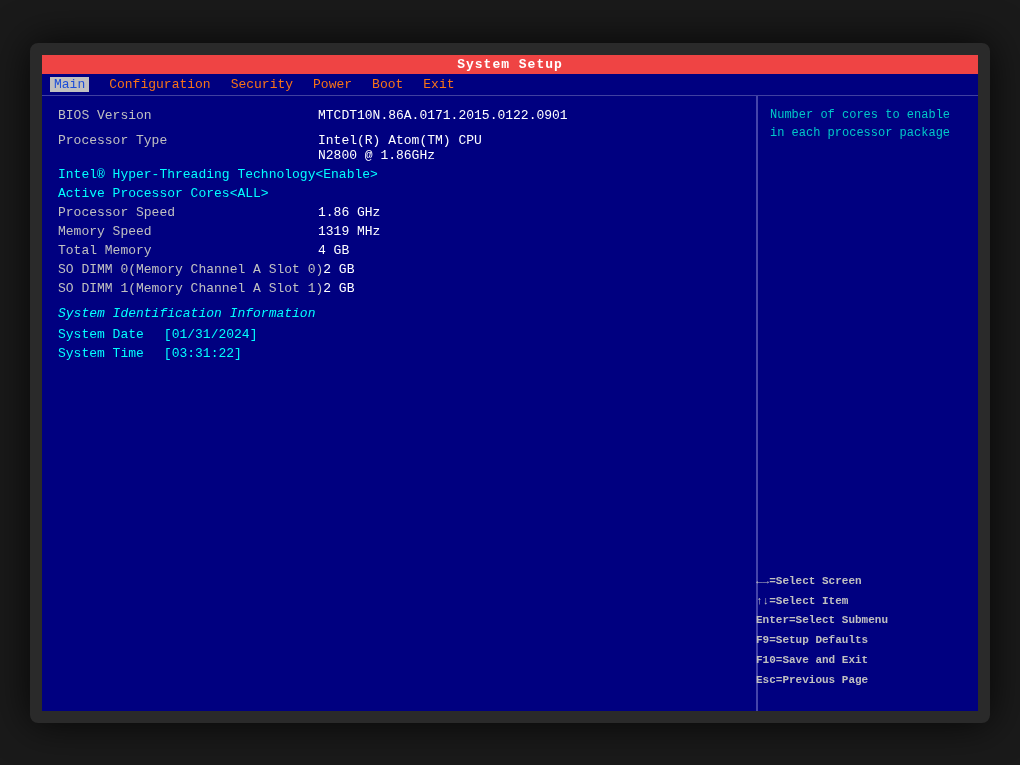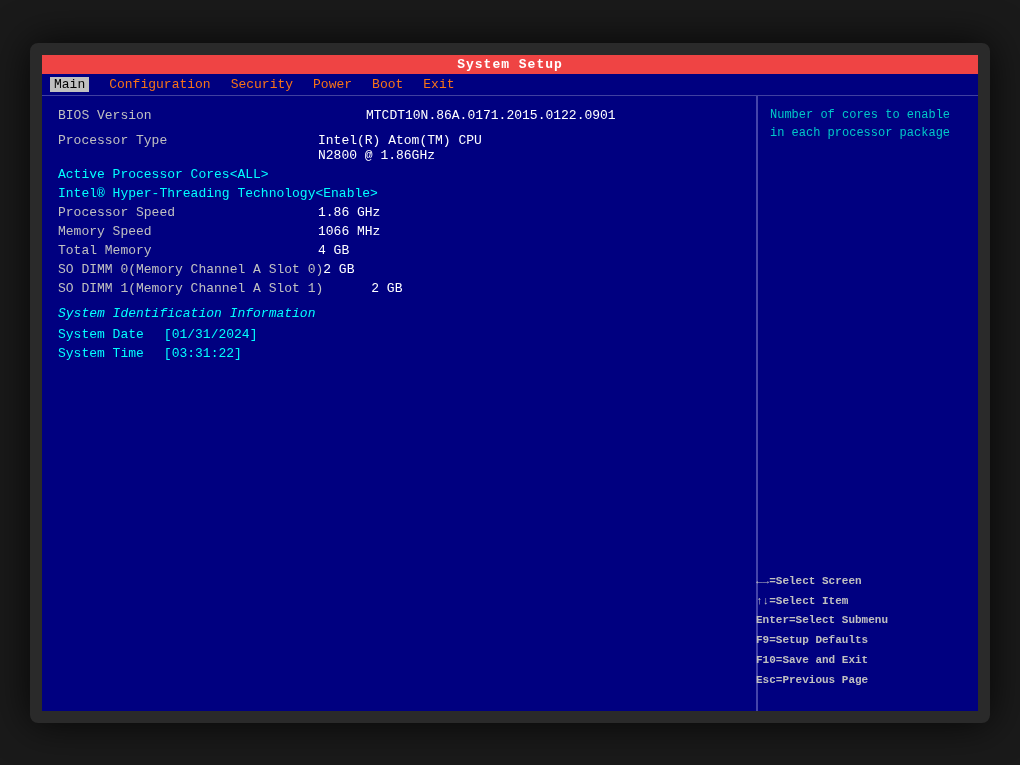--- a/index.html
+++ b/index.html
@@ -60,21 +60,21 @@
     }
 
     .menu-item {
       color: #f97316;
       font-size: 13px;
       cursor: pointer;
     }
 
     .menu-item.active {
       background: #c0c0c0;
-      color: #000000;
+      color: #1d4ed8;
       padding: 0 4px;
     }
 
     
     .content-area {
       display: flex;
       flex: 1;
       overflow: hidden;
     }
 
@@ -120,21 +120,20 @@
       font-size: 13px;
     }
 
     .highlighted-value {
       color: #00ffff;
       font-size: 13px;
     }
 
     .section-gap {
       margin-bottom: 10px;
-      gap: 48px;
     }
 
     .section-title {
       color: #00ffff;
       font-size: 13px;
       margin-bottom: 6px;
       margin-top: 6px;
       font-style: italic;
     }
 
@@ -190,38 +189,38 @@
 
         <div class="info-row">
           <span class="info-label">Processor Type</span>
           <span class="info-value multi-line">
             <span>Intel(R) Atom(TM) CPU</span>
             <span>N2800  @ 1.86GHz</span>
           </span>
         </div>
 
         <div class="info-row">
+          <span class="highlighted-label">Intel® Hyper-Threading Technology</span>
+          <span class="highlighted-value">&lt;Enable&gt;</span>
+        </div>
+
+        <div class="info-row">
           <span class="highlighted-label">Active Processor Cores</span>
           <span class="highlighted-value">&lt;ALL&gt;</span>
         </div>
 
         <div class="info-row">
-          <span class="highlighted-label">Intel® Hyper-Threading Technology</span>
-          <span class="highlighted-value">&lt;Enable&gt;</span>
-        </div>
-
-        <div class="info-row">
           <span class="info-label">Processor Speed</span>
           <span class="info-value">1.86 GHz</span>
         </div>
 
 
         <div class="info-row">
           <span class="info-label">Memory Speed</span>
-          <span class="info-value">1066 MHz</span>
+          <span class="info-value">1319 MHz</span>
         </div>
 
         <div class="info-row">
           <span class="info-label">Total Memory</span>
           <span class="info-value">4 GB</span>
         </div>
 
         <div class="info-row">
           <span class="info-label">SO DIMM 0(Memory Channel A Slot 0)</span>
           <span class="info-value">2 GB</span>

